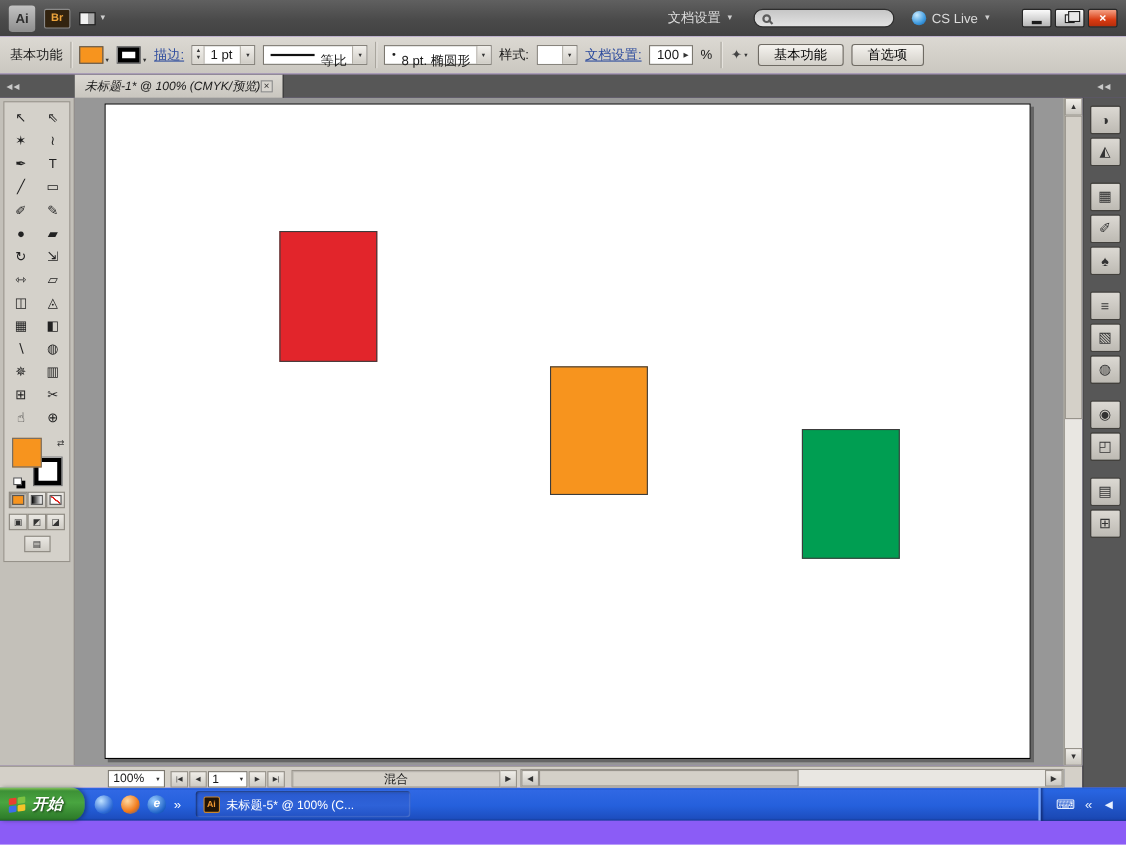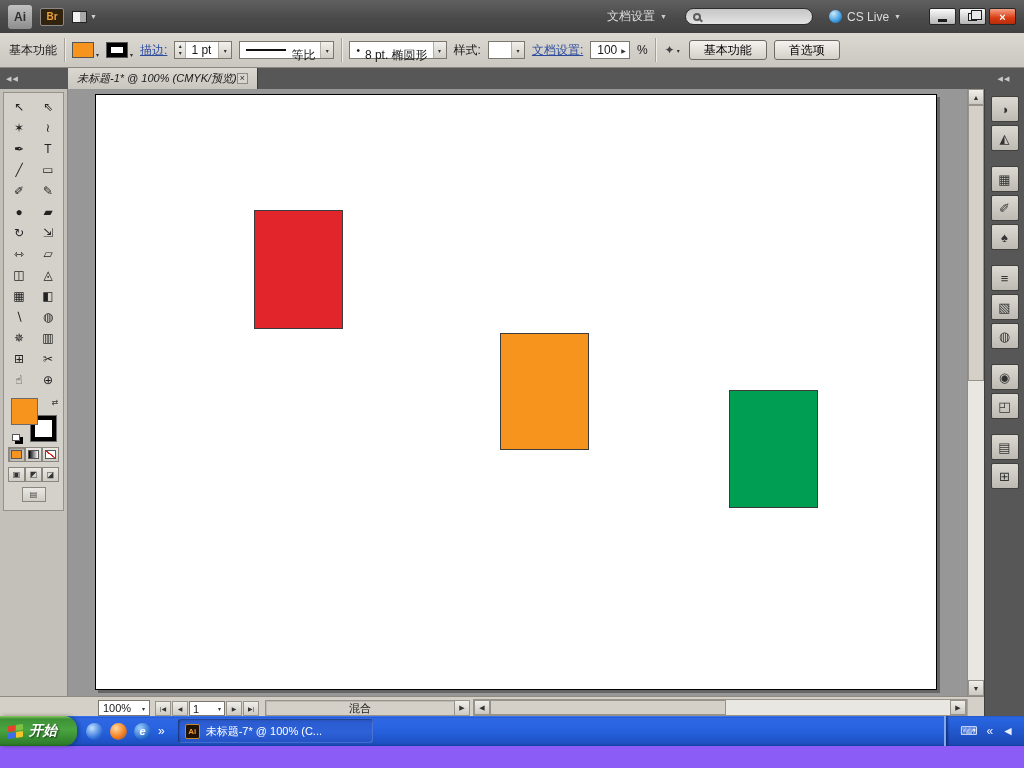--- a/index.html
+++ b/index.html
@@ -394,21 +394,21 @@
       <span>开始</span>
     </div>
     <div class="quick">
       <span class="ql-icon ql1"></span>
       <span class="ql-icon ql2"></span>
       <span class="ql-icon ql3">e</span>
       <span class="ql-more">»</span>
     </div>
     <div class="tb-task">
       <span class="task-icon">Ai</span>
-      <span class="task-label">未标题-7* @ 100% (C...</span>
+      <span class="task-label">未标题-5* @ 100% (C...</span>
     </div>
     <div class="tray">
       <span class="tray-icon">⌨</span>
       <span class="tray-icon">«</span>
       <span class="tray-icon">◄</span>
     </div>
   </div>
 
 </div>
 

